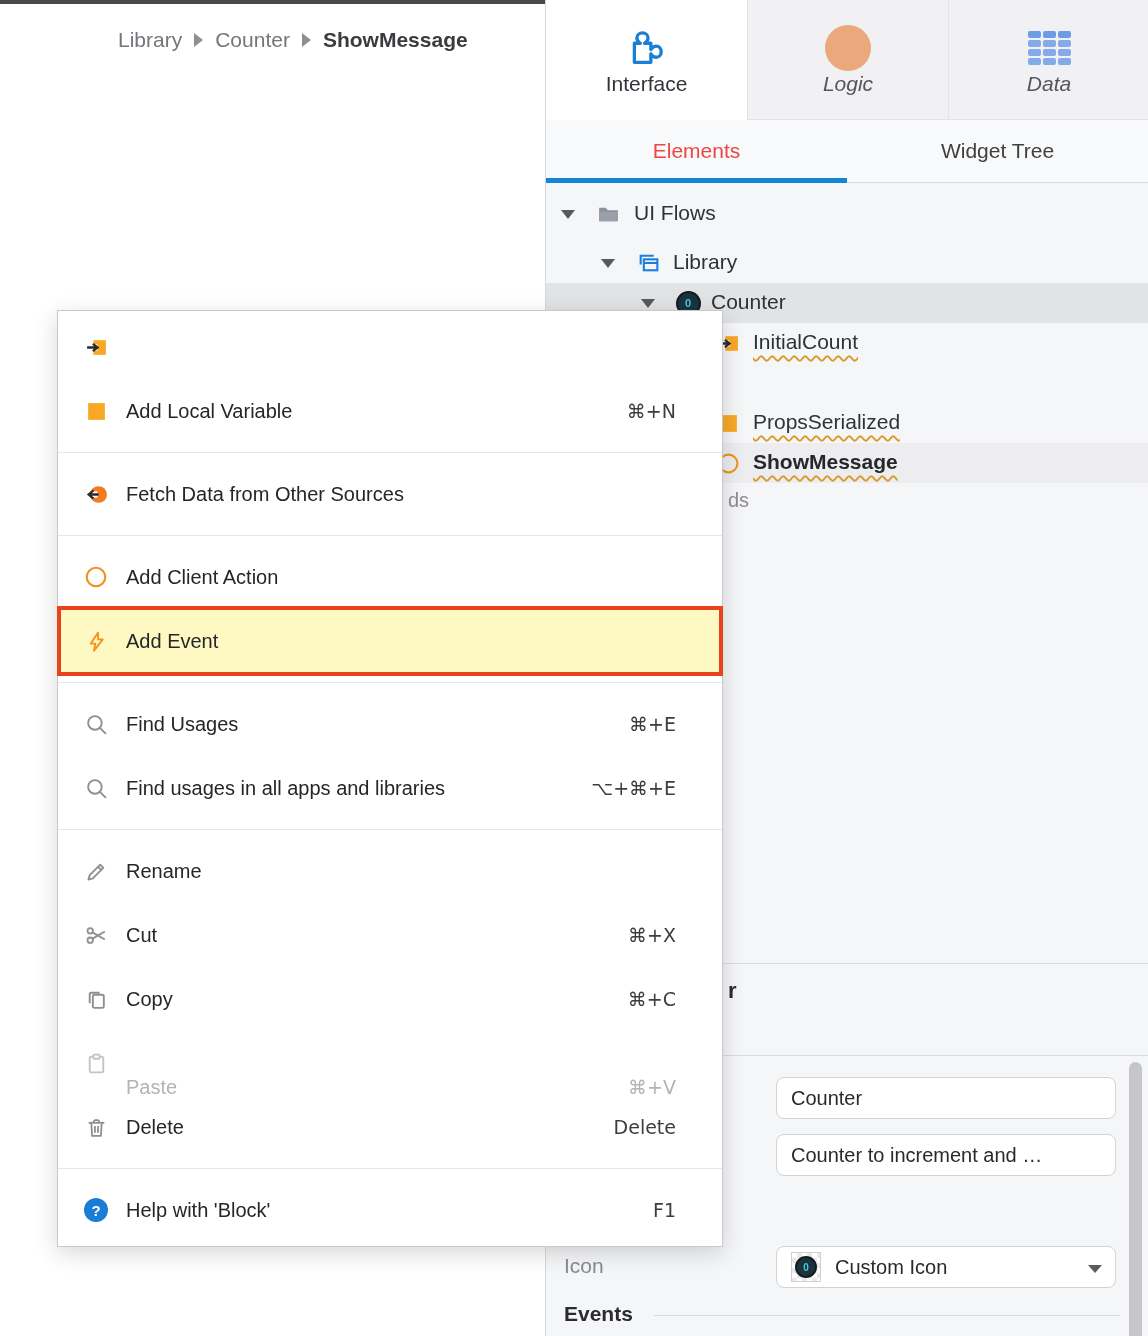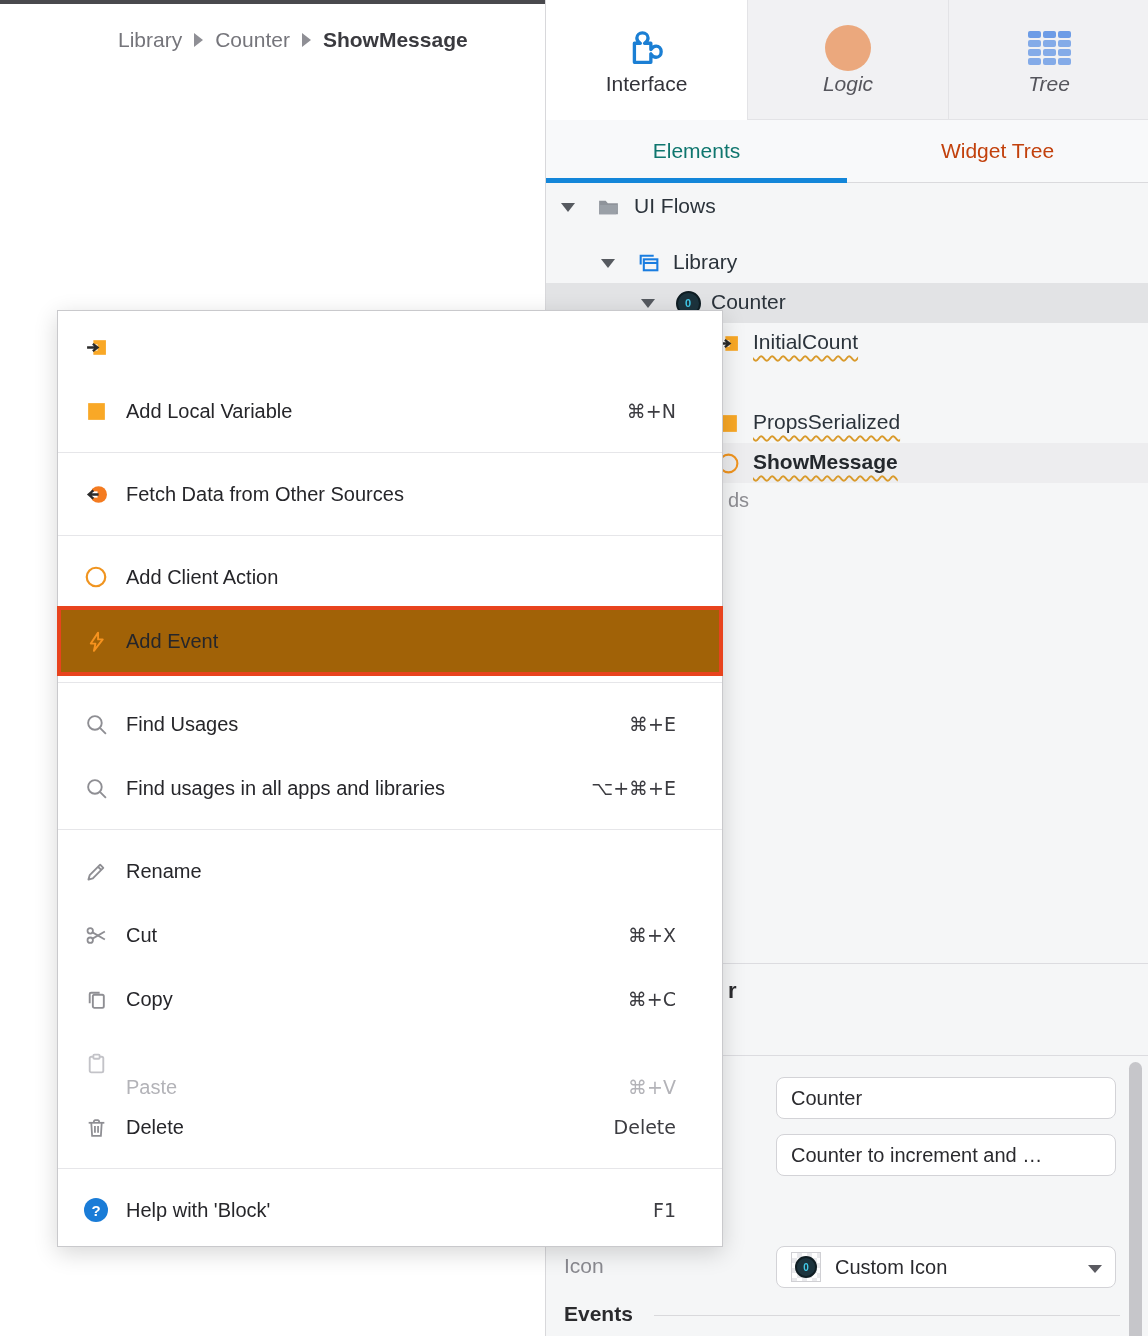--- a/index.html
+++ b/index.html
@@ -24,22 +24,22 @@
   .ttab.active { background:#ffffff; border-bottom:none; }
   .ttab .tlabel { font-size:21px; color:#55555c; }
   .ttab.active .tlabel { color:#33333a; }
   .ticon-wrap { height:48px; display:flex; align-items:center; justify-content:center; }
   .logic-circle { width:46px; height:46px; border-radius:50%; background:#EBA87D; }
   .data-grid { display:grid; grid-template-columns:repeat(3,13px); grid-auto-rows:7px; gap:2px; }
   .data-grid i { background:#84abe8; border-radius:2px; display:block; }
   .data-grid i.hd { background:#6d9ce6; }
 
   .panel-tabs { position:absolute; left:0; top:120px; width:603px; height:63px; background:#f8f9fa; border-bottom:1px solid #dadadd; display:flex; }
-  .ptab { width:301px; height:62px; display:flex; align-items:center; justify-content:center; font-size:21px; position:relative; color:#c2410c; }
-  .ptab.active { color:#0f766e; }
+  .ptab { width:301px; height:62px; display:flex; align-items:center; justify-content:center; font-size:21px; position:relative; color:#404040; }
+  .ptab.active { color:#ef4444; }
   .ptab.active::after { content:""; position:absolute; left:0; bottom:-1px; width:100%; height:5px; background:#1386D9; }
 
   
   .trow { position:absolute; left:0; width:603px; height:40px; }
   .trow.sel { background:#e2e3e5; }
   .trow.rowlight { background:#ededef; }
   .tri { position:absolute; top:16px; width:0; height:0; border-left:7px solid transparent; border-right:7px solid transparent; border-top:9px solid #565a60; }
   .nicon { position:absolute; top:7px; width:26px; height:26px; display:flex; align-items:center; justify-content:center; }
   .tlabel2 { position:absolute; top:7px; font-size:21px; color:#2b333b; white-space:nowrap; }
   .warn { text-decoration:underline wavy #D99A2B; text-decoration-thickness:2px; text-underline-offset:6px; }
@@ -62,21 +62,21 @@
   .scroll-thumb { position:absolute; left:583px; top:1062px; width:13px; height:280px; border-radius:7px; background:#c6c6ca; }
 
   
   .menu { position:absolute; left:57px; top:310px; width:666px; background:#ffffff; border:1px solid #c9c9cc; box-shadow:0 6px 22px rgba(0,0,0,.16); padding:4px 0; z-index:10; }
   .mi { position:relative; height:64px; display:flex; align-items:center; padding:0 46px 0 24px; }
   .mi-icon { width:28px; display:flex; align-items:center; justify-content:center; flex:none; }
   .mi-label { flex:1; margin-left:16px; font-size:20px; color:#26262a; white-space:nowrap; }
   .mi-short { font-size:19px; color:#3c3c41; font-family:"DejaVu Sans","Liberation Sans",sans-serif; white-space:nowrap; }
   .mi.disabled .mi-label, .mi.disabled .mi-short { color:#b3b3b8;margin-top:48px; }
   .msep { height:1px; background:#e6e6e9; margin:9px 0; }
-  .mi.highlight { background:#a16207; }
+  .mi.highlight { background:#fef9c3; }
   .mi.highlight::after { content:""; position:absolute; inset:-3px -1px; border:4px solid #E8431D; pointer-events:none; }
   .help-badge { width:24px; height:24px; border-radius:50%; background:#1a7cd7; color:#fff; font-size:15px; font-weight:bold; display:flex; align-items:center; justify-content:center; }
   svg { display:block; }
 </style>
 </head>
 <body>
 
 <div class="canvas">
   <div class="breadcrumb">
     <span>Library</span>
@@ -115,30 +115,30 @@
             <i></i>
             <i></i>
           <i></i>
             <i></i>
             <i></i>
           <i></i>
             <i></i>
             <i></i>
         </div>
       </div>
-      <div class="tlabel">Tree</div>
+      <div class="tlabel">Data</div>
     </div>
   </div>
 
   <div class="panel-tabs">
     <div class="ptab active">Elements</div>
     <div class="ptab">Widget Tree</div>
   </div>
 
-  <div class="trow" style="top:187px">
+  <div class="trow" style="top:194px">
     <span class="tri" style="left:15px"></span>
     <span class="nicon" style="left:49px">
       <svg width="25" height="25" viewBox="0 0 24 24">
           <path d="M3 5.5 h6.3 l2.1 2.4 H21 v10.6 H3 z" fill="#8e939a"></path>
           <path d="M3 9.5 h18 l-1.6 9 H3 z" fill="#9aa0a7"></path>
         </svg>
     </span>
     <span class="tlabel2" style="left:88px">UI Flows</span>
   </div>
 

